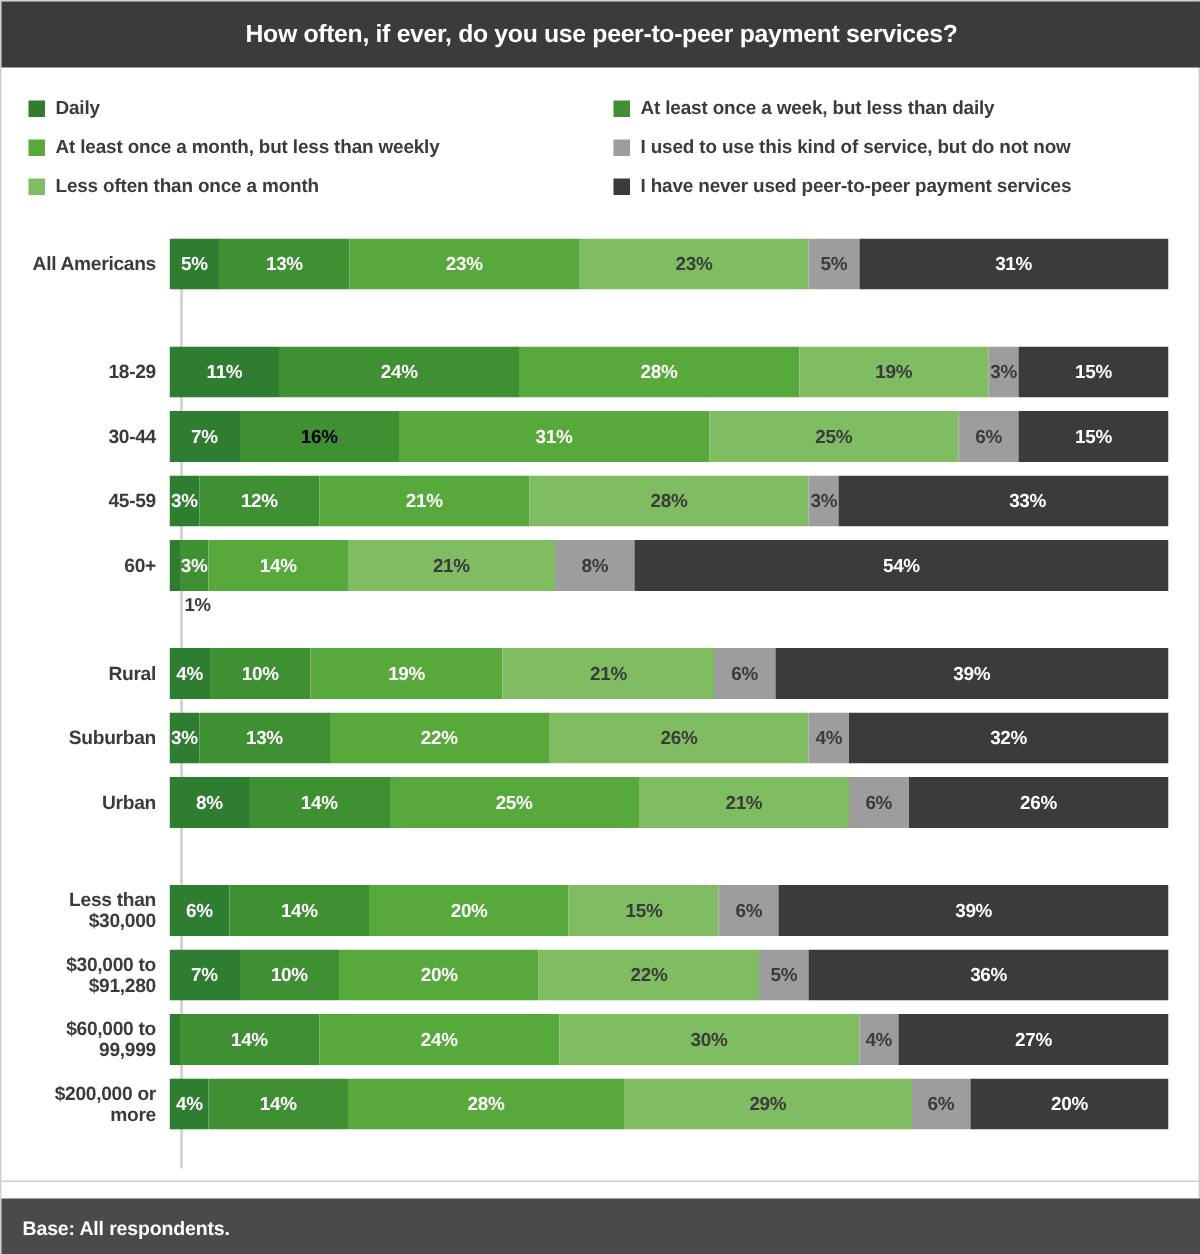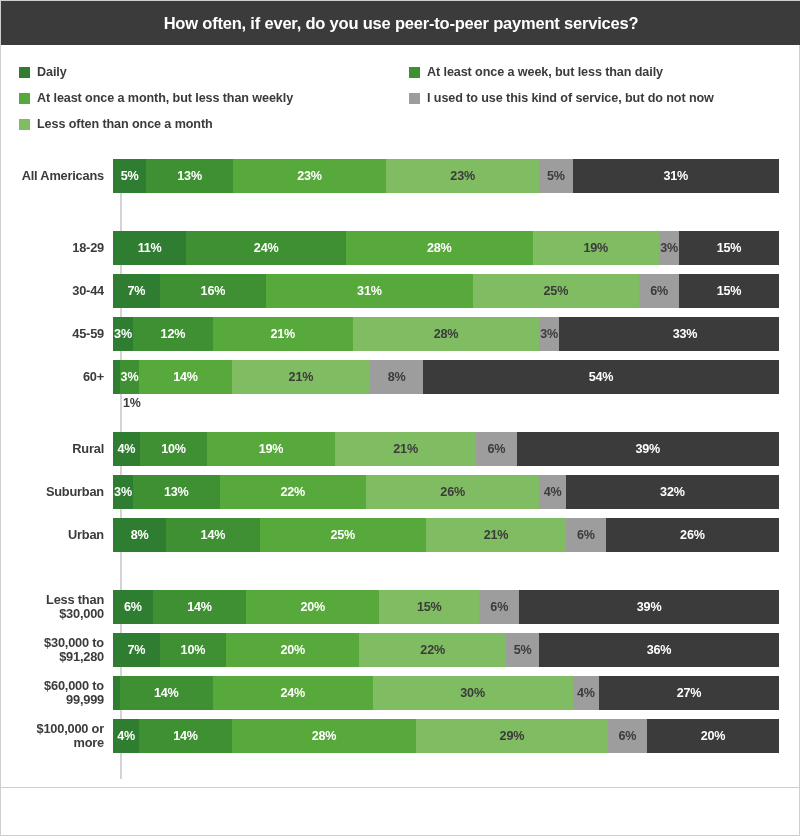--- a/index.html
+++ b/index.html
@@ -174,20 +174,24 @@
         <span class="legend-label">At least once a month, but less than weekly</span>
       </div>
       <div class="legend-item">
         <span class="legend-swatch" style="background: rgb(157, 157, 157);"></span>
         <span class="legend-label">I used to use this kind of service, but do not now</span>
       </div>
       <div class="legend-item">
         <span class="legend-swatch" style="background: rgb(127, 188, 98);"></span>
         <span class="legend-label">Less often than once a month</span>
       </div>
+      <div class="legend-item">
+        <span class="legend-swatch" style="background: rgb(59, 59, 59);"></span>
+        <span class="legend-label">I have never used peer-to-peer payment services</span>
+      </div>
     </div>
 
   <div class="plot">
     <div class="axis-line"></div>
   <div class="row" style="top: 8px;">
         <div class="row-label">
           <span>All Americans</span>
         </div>
         <div class="bar">
           <div class="seg" style="width: 33.3px; background: rgb(47, 125, 49); color: rgb(255, 255, 255);">
@@ -236,21 +240,21 @@
         </div>
       </div>
       <div class="row" style="top: 123px;">
         <div class="row-label">
           <span>30-44</span>
         </div>
         <div class="bar">
           <div class="seg" style="width: 46.62px; background: rgb(47, 125, 49); color: rgb(255, 255, 255);">
             <span>7%</span>
           </div>
-          <div class="seg" style="width: 106.56px; background: rgb(63, 143, 51); color: #ffffff;">
+          <div class="seg" style="width: 106.56px; background: rgb(63, 143, 51); color: #000000;">
             <span>16%</span>
           </div>
           <div class="seg" style="width: 206.46px; background: rgb(88, 169, 60); color: rgb(255, 255, 255);">
             <span>31%</span>
           </div>
           <div class="seg" style="width: 166.5px; background: rgb(127, 188, 98); color: rgb(59, 59, 59);">
             <span>25%</span>
           </div>
           <div class="seg" style="width: 39.96px; background: rgb(157, 157, 157); color: rgb(59, 59, 59);">
             <span>6%</span>
@@ -459,21 +463,21 @@
           <div class="seg" style="width: 26.64px; background: rgb(157, 157, 157); color: rgb(59, 59, 59);">
             <span>4%</span>
           </div>
           <div class="seg" style="width: 179.82px; background: rgb(59, 59, 59); color: rgb(255, 255, 255);">
             <span>27%</span>
           </div>
         </div>
       </div>
       <div class="row" style="top: 568px;">
         <div class="row-label">
-          <span>$100,000 or</span>
+          <span>$200,000 or</span>
           <span>more</span>
         </div>
         <div class="bar">
           <div class="seg" style="width: 26.3762px; background: rgb(47, 125, 49); color: rgb(255, 255, 255);">
             <span>4%</span>
           </div>
           <div class="seg" style="width: 92.3168px; background: rgb(63, 143, 51); color: rgb(255, 255, 255);">
             <span>14%</span>
           </div>
           <div class="seg" style="width: 184.634px; background: rgb(88, 169, 60); color: rgb(255, 255, 255);">
@@ -486,14 +490,17 @@
             <span>6%</span>
           </div>
           <div class="seg" style="width: 131.881px; background: rgb(59, 59, 59); color: rgb(255, 255, 255);">
             <span>20%</span>
           </div>
         </div>
       </div>
     </div>
 
   <div class="footer-sep"></div>
+  <div class="footer-bar">
+    <div class="footer-text">Base: All respondents.</div>
+  </div>
 
 </div>
 
 </body></html>

